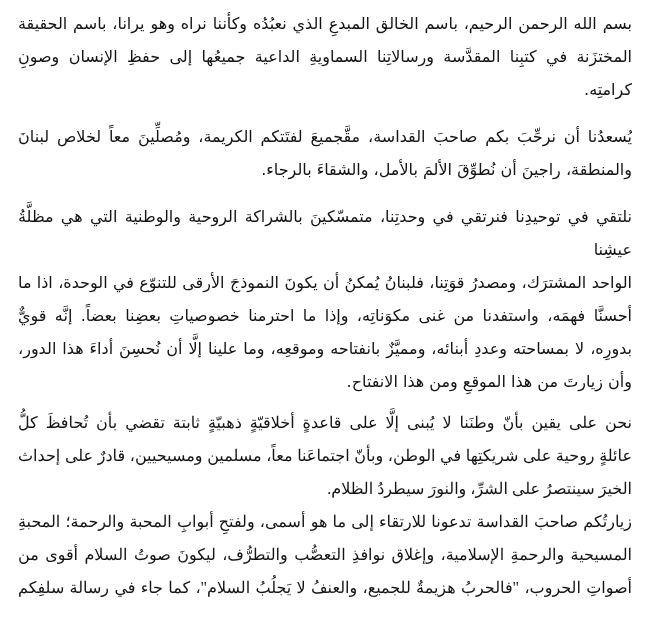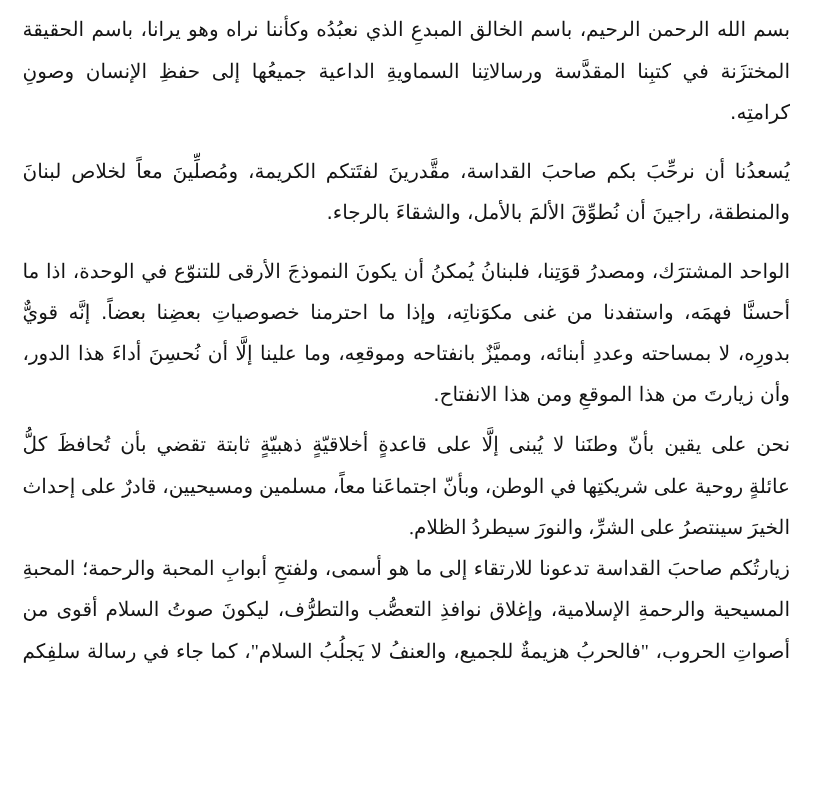--- a/index.html
+++ b/index.html
@@ -49,25 +49,26 @@
 <body>
 
 <div class="page">
 
   <div class="para">
     <div class="line">بسم الله الرحمن الرحيم، باسم الخالق المبدعِ الذي نعبُدُه وكأننا نراه وهو يرانا، باسم الحقيقة</div>
     <div class="line last">المختزَنة في كتبِنا المقدَّسة ورسالاتِنا السماويةِ الداعية جميعُها إلى حفظِ الإنسان وصونِ كرامتِه.</div>
   </div>
 
   <div class="para">
-    <div class="line">يُسعدُنا أن نرحِّبَ بكم صاحبَ القداسة، مقَّدرينَ لفتَتكم الكريمة، ومُصلِّينَ معاً لخلاص لبنانَ</div>
+    <div class="line">يُسعدُنا أن نرحِّبَ بكم صاحبَ القداسة، مقَّجميعَ لفتَتكم الكريمة، ومُصلِّينَ معاً لخلاص لبنانَ</div>
     <div class="line last">والمنطقة، راجينَ أن نُطوِّقَ الألمَ بالأمل، والشقاءَ بالرجاء.</div>
   </div>
 
   <div class="para tight">
+    <div class="line">نلتقي في توحيدِنا فنرتقي في وحدتِنا، متمسّكينَ بالشراكة الروحية والوطنية التي هي مظلَّةُ عيشِنا</div>
     <div class="line">الواحد المشترَك، ومصدرُ قوَتِنا، فلبنانُ يُمكنُ أن يكونَ النموذجَ الأرقى للتنوّع في الوحدة، اذا ما</div>
     <div class="line">أحسنَّا فهمَه، واستفدنا من غنى مكوَناتِه، وإذا ما احترمنا خصوصياتِ بعضِنا بعضاً. إنَّه قويٌّ</div>
     <div class="line">بدورِه، لا بمساحته وعددِ أبنائه، ومميَّزٌ بانفتاحه وموقعِه، وما علينا إلَّا أن نُحسِنَ أداءَ هذا الدور،</div>
     <div class="line last">وأن زيارتَ من هذا الموقعِ ومن هذا الانفتاح.</div>
   </div>
 
   <div class="para flush">
     <div class="line">نحن على يقين بأنّ وطنَنا لا يُبنى إلَّا على قاعدةٍ أخلاقيّةٍ ذهبيّةٍ ثابتة تقضي بأن تُحافظَ كلُّ</div>
     <div class="line">عائلةٍ روحية على شريكتِها في الوطن، وبأنّ اجتماعَنا معاً، مسلمين ومسيحيين، قادرٌ على إحداث</div>
     <div class="line last">الخيرَ سينتصرُ على الشرِّ، والنورَ سيطردُ الظلام.</div>

